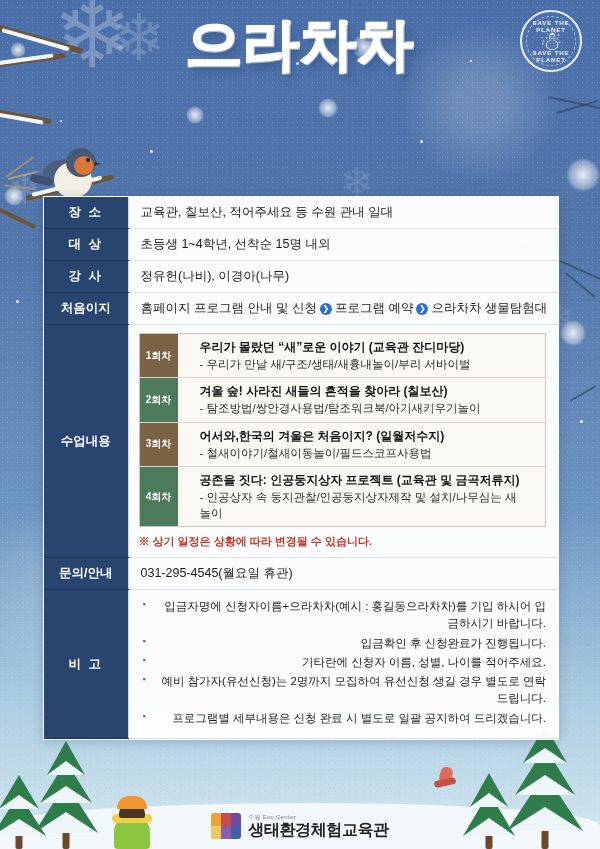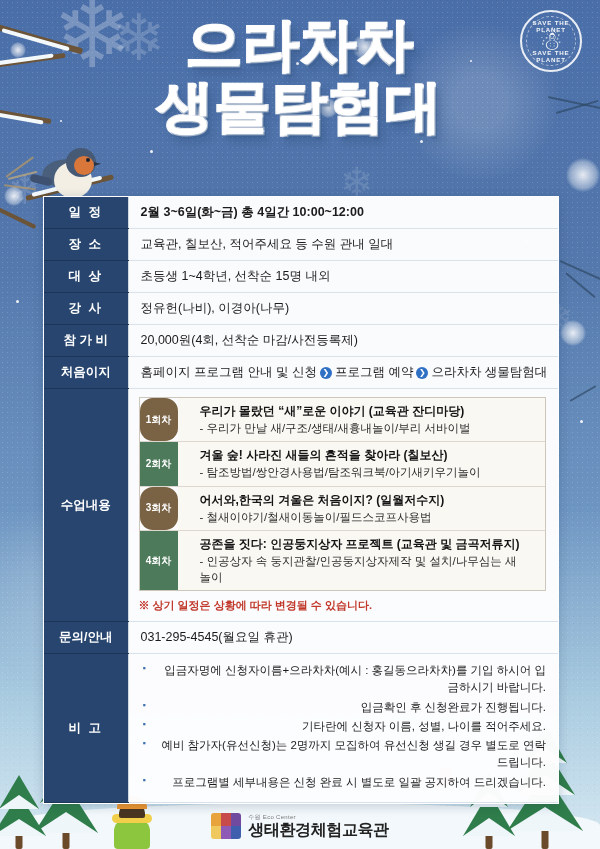--- a/index.html
+++ b/index.html
@@ -140,21 +140,21 @@
   
   .cur-wrap { padding:8px 12px 6px 10px; background:rgba(252,253,254,.82);
               border-left:1px solid #cfd9e3; border-bottom:1px solid #d9e2ea; }
   .cur-box { border:1px solid #ccc6bb; display:flex; flex-direction:column; }
   .ses { display:flex; align-items:stretch; }
   .ses + .ses { border-top:1px solid #ddd8cf; }
   .ses-no {
     width:38px; flex:0 0 38px; color:#fff; font-size:10px; font-weight:bold;
     display:flex; align-items:center; justify-content:center;
   }
-  .ses-no.brown { background:#7a6244;border-radius:13px; }
+  .ses-no.brown { background:#7a6244; }
   .ses-no.green { background:#4d7a5a; }
   .ses-body { flex:1; background:#faf8f3; padding:5px 22px; }
   .ses-title { font-size:12px; font-weight:bold; color:#141414; line-height:1.35; }
   .ses-sub   { font-size:11.5px; color:#2a2a2a; line-height:1.4; margin-top:1px; }
   .cur-note  { font-size:11px; color:#c0392b; font-weight:bold; margin-top:7px; margin-bottom:2px; }
 
   
   .rem-wrap { background:rgba(252,253,254,.82); padding:8px 12px 9px 14px;
               border-left:1px solid #cfd9e3; border-bottom:1px solid #d9e2ea; }
   .rem-wrap ul { list-style:none;text-align:right; }
@@ -279,45 +279,36 @@
 
 <div class="emblem">
   <div class="ring"></div>
   <span class="top-txt">SAVE THE PLANET</span>
   <span class="fig">☃</span>
   <span class="bot-txt">SAVE THE PLANET</span>
 </div>
 
 <div class="title">
   <div class="l1">으라차차</div>
-  <div class="l2">생물탐험대</div>
 </div>
 
 <div class="card">
   <table class="info">
     <tbody>
       <tr>
-        <td class="lbl">일    정</td>
-        <td class="val b">2월 3~6일(화~금) 총 4일간 10:00~12:00</td>
-      </tr>
-      <tr>
         <td class="lbl">장    소</td>
         <td class="val">교육관, 칠보산, 적어주세요 등 수원 관내 일대</td>
       </tr>
       <tr>
         <td class="lbl">대    상</td>
         <td class="val">초등생 1~4학년, 선착순 15명 내외</td>
       </tr>
       <tr>
         <td class="lbl">강    사</td>
         <td class="val">정유헌(나비), 이경아(나무)</td>
-      </tr>
-      <tr>
-        <td class="lbl tight">참 가 비</td>
-        <td class="val">20,000원(4회, 선착순 마감/사전등록제)</td>
       </tr>
 
       <tr>
         <td class="lbl tight">처음이지</td>
         <td class="val">
           <span>홈페이지 프로그램 안내 및 신청</span><span class="arrow">❯</span><span>프로그램 예약</span><span class="arrow">❯</span><span>으라차차 생물탐험대</span>
         </td>
       </tr>
 
       <tr>

